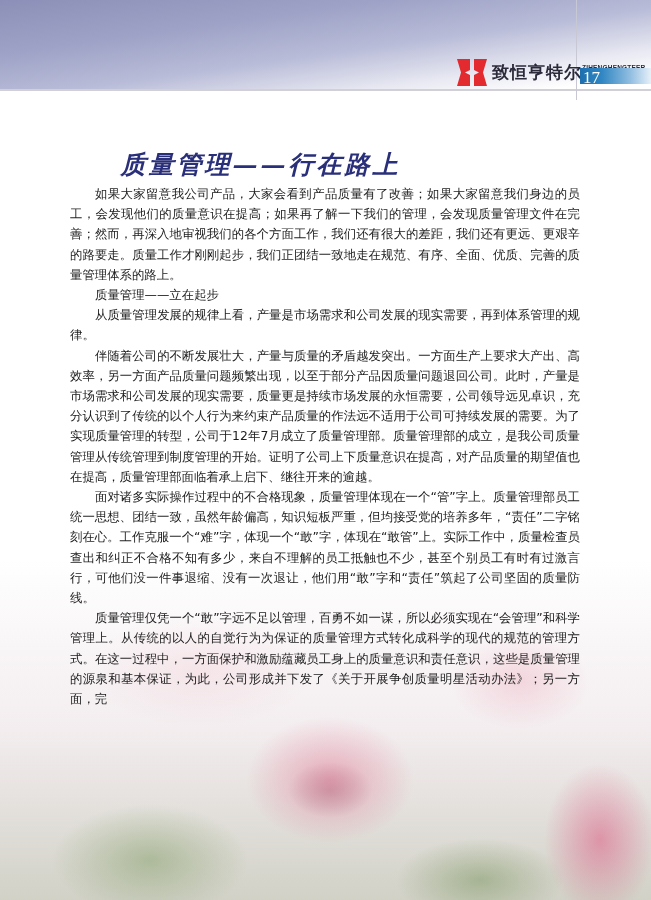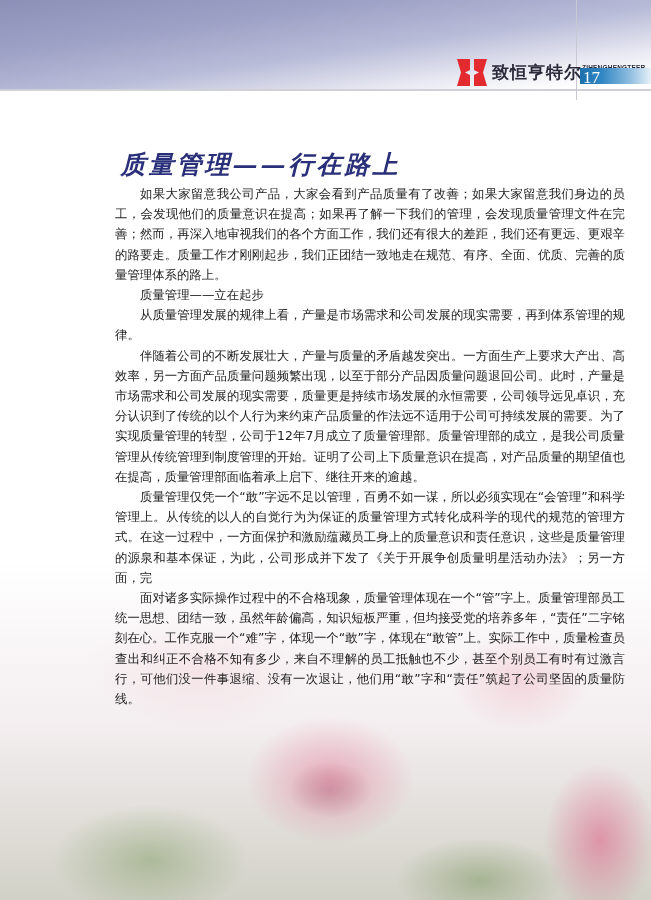--- a/index.html
+++ b/index.html
@@ -51,21 +51,21 @@
       radial-gradient(ellipse 60px 40px at 330px 230px, rgba(110,60,80,0.35), rgba(110,60,80,0) 70%),
       linear-gradient(180deg, rgba(255,255,255,0) 0%, rgba(235,225,228,0.6) 50%, rgba(190,190,175,0.7) 100%);
   }
   .title {
     position:absolute; left:0; top:148px; width:521px; text-align:center;
     font-family: "DejaVu Serif", serif; font-size:25px; font-weight:bold; font-style:italic;
     color:#2a2f7a; letter-spacing:3px;
   }
   .article {
     position:absolute; left:70px; top:184px; width:510px;
-    font-size:12.4px; line-height:20.2px; color:#1c1c1c; text-align:justify;margin-left:45px;
+    font-size:12.4px; line-height:20.2px; color:#1c1c1c; text-align:justify;
   }
   .article p { margin:0; text-indent:25px; }
 </style>
 </head>
 <body>
 
 <div class="header"></div>
 <div class="header-line"></div>
 <div class="header-vline"></div>
 
@@ -86,15 +86,15 @@
 
 <div class="bg-flowers"></div>
 
 <div class="title">质量管理——行在路上</div>
 
 <div class="article">
   <p>如果大家留意我公司产品，大家会看到产品质量有了改善；如果大家留意我们身边的员工，会发现他们的质量意识在提高；如果再了解一下我们的管理，会发现质量管理文件在完善；然而，再深入地审视我们的各个方面工作，我们还有很大的差距，我们还有更远、更艰辛的路要走。质量工作才刚刚起步，我们正团结一致地走在规范、有序、全面、优质、完善的质量管理体系的路上。</p>
   <p>质量管理——立在起步</p>
   <p>从质量管理发展的规律上看，产量是市场需求和公司发展的现实需要，再到体系管理的规律。</p>
   <p>伴随着公司的不断发展壮大，产量与质量的矛盾越发突出。一方面生产上要求大产出、高效率，另一方面产品质量问题频繁出现，以至于部分产品因质量问题退回公司。此时，产量是市场需求和公司发展的现实需要，质量更是持续市场发展的永恒需要，公司领导远见卓识，充分认识到了传统的以个人行为来约束产品质量的作法远不适用于公司可持续发展的需要。为了实现质量管理的转型，公司于12年7月成立了质量管理部。质量管理部的成立，是我公司质量管理从传统管理到制度管理的开始。证明了公司上下质量意识在提高，对产品质量的期望值也在提高，质量管理部面临着承上启下、继往开来的逾越。</p>
+  <p>面对诸多实际操作过程中的不合格现象，质量管理体现在一个“管”字上。质量管理部员工统一思想、团结一致，虽然年龄偏高，知识短板严重，但均接受党的培养多年，“责任”二字铭刻在心。工作克服一个“难”字，体现一个“敢”字，体现在“敢管”上。实际工作中，质量检查员查出和纠正不合格不知有多少，来自不理解的员工抵触也不少，甚至个别员工有时有过激言行，可他们没一件事退缩、没有一次退让，他们用“敢”字和“责任”筑起了公司坚固的质量防线。</p>
   <p>质量管理仅凭一个“敢”字远不足以管理，百勇不如一谋，所以必须实现在“会管理”和科学管理上。从传统的以人的自觉行为为保证的质量管理方式转化成科学的现代的规范的管理方式。在这一过程中，一方面保护和激励蕴藏员工身上的质量意识和责任意识，这些是质量管理的源泉和基本保证，为此，公司形成并下发了《关于开展争创质量明星活动办法》；另一方面，完</p>
-  <p>面对诸多实际操作过程中的不合格现象，质量管理体现在一个“管”字上。质量管理部员工统一思想、团结一致，虽然年龄偏高，知识短板严重，但均接受党的培养多年，“责任”二字铭刻在心。工作克服一个“难”字，体现一个“敢”字，体现在“敢管”上。实际工作中，质量检查员查出和纠正不合格不知有多少，来自不理解的员工抵触也不少，甚至个别员工有时有过激言行，可他们没一件事退缩、没有一次退让，他们用“敢”字和“责任”筑起了公司坚固的质量防线。</p>
 </div>
 
 </body></html>

